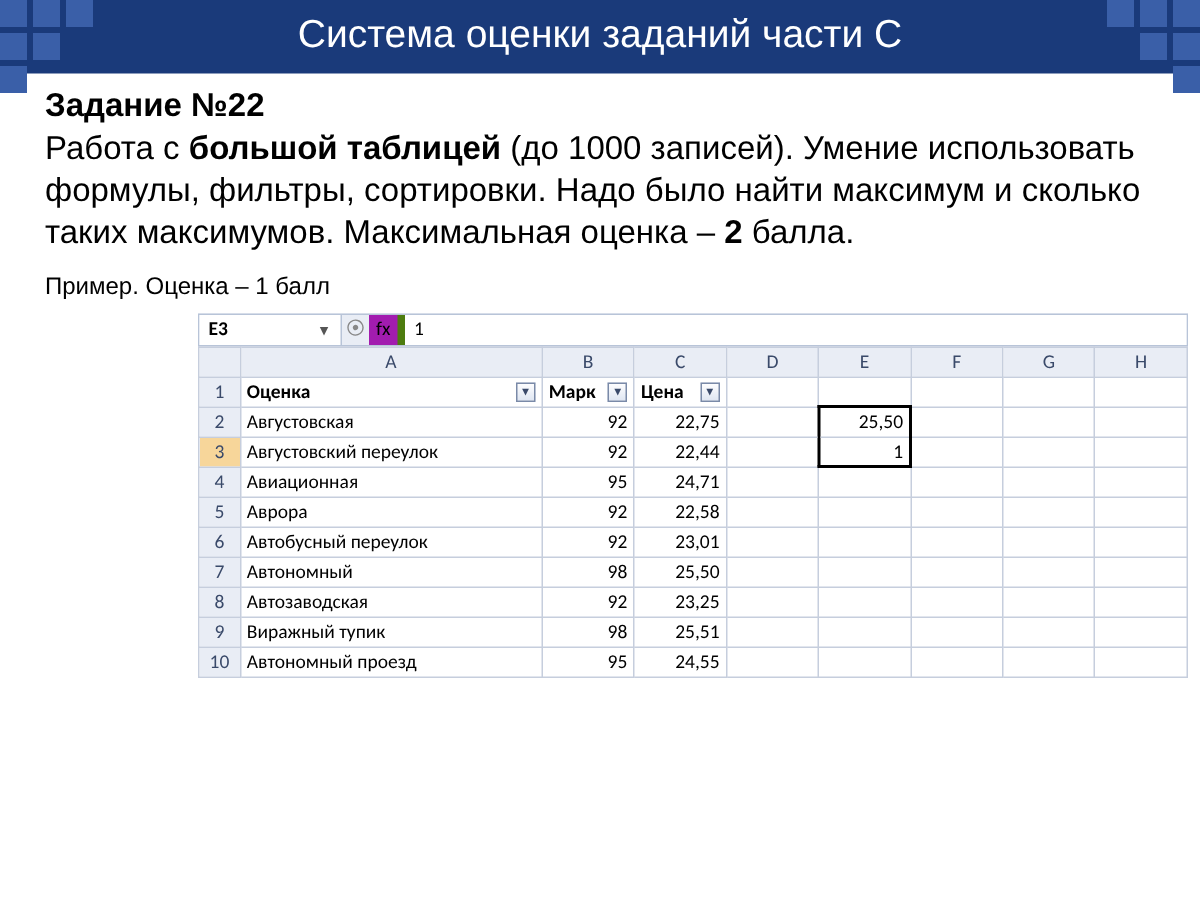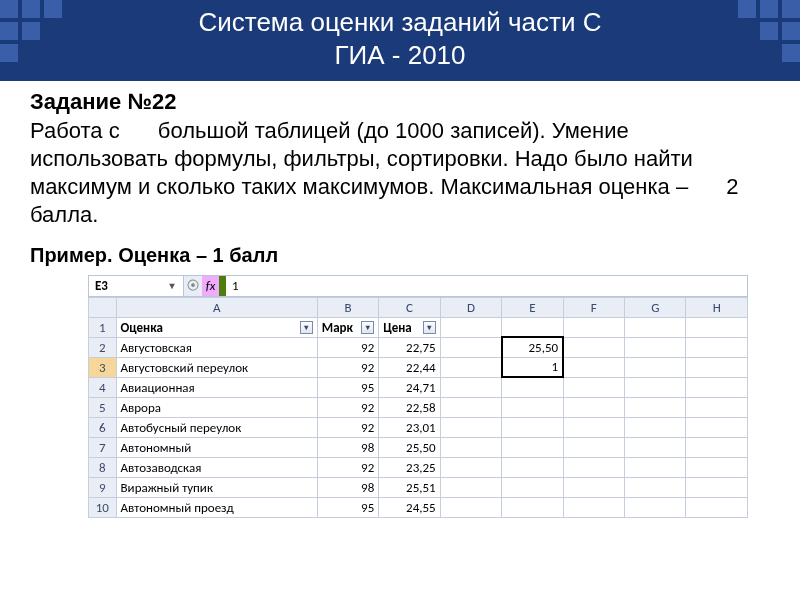--- a/index.html
+++ b/index.html
@@ -18,49 +18,49 @@
     position: relative;
   }
   .header h1 { font-size: 26px; font-weight: 400; line-height: 1.25; }
   .deco-tl, .deco-tr { position: absolute; top: 0; }
   .deco-tl { left: 0; }
   .deco-tr { right: 0; }
   .sq { fill: #3a5fa8; }
   .content { padding: 8px 30px 0 30px; }
   .task-title { font-size: 22px; font-weight: 700; margin-bottom: 2px; }
   .task-body { font-size: 22px; line-height: 1.28; }
-  .task-body b { font-weight: 400; margin-left: 32px; }
-  .example-title { font-size: 20px; font-weight: 700; margin-top: 14px; }
+  .task-body b { font-weight: 700; }
+  .example-title { font-size: 16px; font-weight: 400; margin-top: 14px; }
   .example-body { font-size: 19px; line-height: 1.25; text-align: justify; }
   .excel {
-    margin: 8px 0 0 58px;
+    margin: 8px 0 0 102px;
     width: 660px;
     font-family: Calibri, Arial, sans-serif;
     font-size: 13px;
     color: #000;
   }
   .fbar {
     display: flex; align-items: center;
     background: #e9edf5;
     border: 1px solid #b8c4d8;
     height: 22px;
   }
   .namebox {
     width: 95px; background: #fff;
     border-right: 1px solid #b8c4d8;
     padding: 0 6px; height: 100%;
     display: flex; align-items: center; justify-content: space-between;
     font-weight: 700;
   }
   .nb-dd { width: 10px; text-align: center; color: #555; font-size: 10px; }
   .fx-btn {
-    width: 24px; text-align: center; font-style: italic;
-    border-right: 7px solid #4d7c0f; height: 100%;
+    width: 24px; text-align: center; 
+    border-right: 5px solid #4d7c0f; height: 100%;
     display: flex; align-items: center; justify-content: center;
-    background: #f0abfc;
+    background: #a21caf;
   }
   .fx-ctrl {
     width: 18px; text-align: center; color: #888;
     height: 100%; display:flex; align-items:center; justify-content:center;
   }
   .fval { flex: 1; background: #fff; padding: 0 6px; height: 100%; display: flex; align-items: center; }
   table.sheet { border-collapse: collapse; width: 100%; table-layout: fixed; }
   .sheet th, .sheet td {
     border: 1px solid #c6cedd;
     height: 20px;
@@ -112,21 +112,20 @@
   <svg class="deco-tr" width="90" height="62">
     <rect class="sq" x="28" y="0" width="18" height="18"></rect>
     <rect class="sq" x="50" y="0" width="18" height="18"></rect>
     <rect class="sq" x="72" y="0" width="18" height="18"></rect>
     <rect class="sq" x="50" y="22" width="18" height="18"></rect>
     <rect class="sq" x="72" y="22" width="18" height="18"></rect>
     <rect class="sq" x="72" y="44" width="18" height="18"></rect>
   </svg>
   <h1>
     <span>Система оценки заданий части С</span><br>
-    <span>ГИА - 2010</span>
   </h1>
 </div>
 
 <div class="content">
   <div class="task-title">Задание №22</div>
   <div class="task-body">
     <span>Работа с </span><b>большой таблицей</b><span> (до 1000 записей). Умение использовать формулы, фильтры, сортировки. Надо было найти максимум и сколько таких максимумов. Максимальная оценка – </span><b>2</b><span> балла.</span>
   </div>
 
   <div class="example-title">Пример. Оценка – 1 балл</div>

